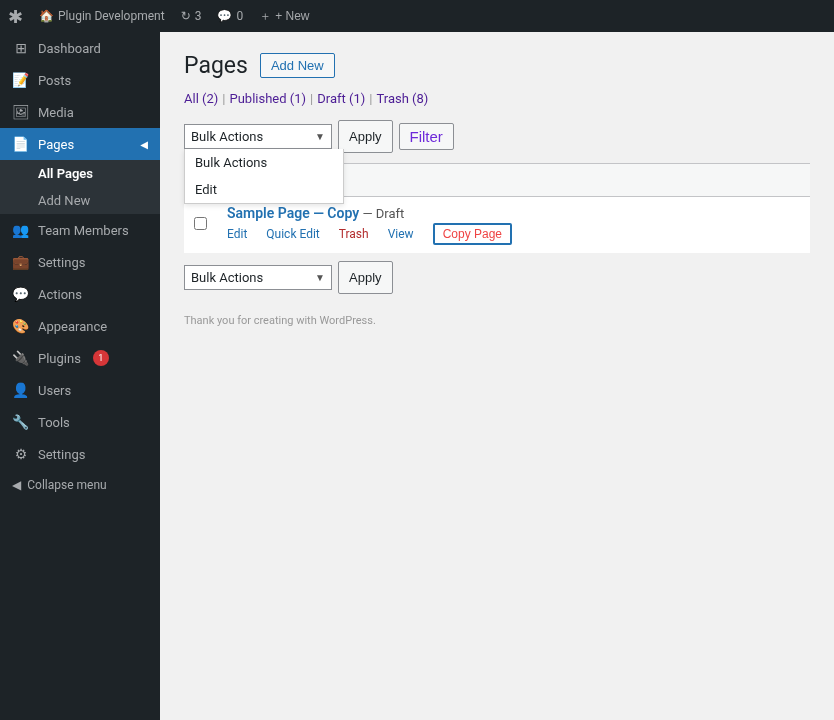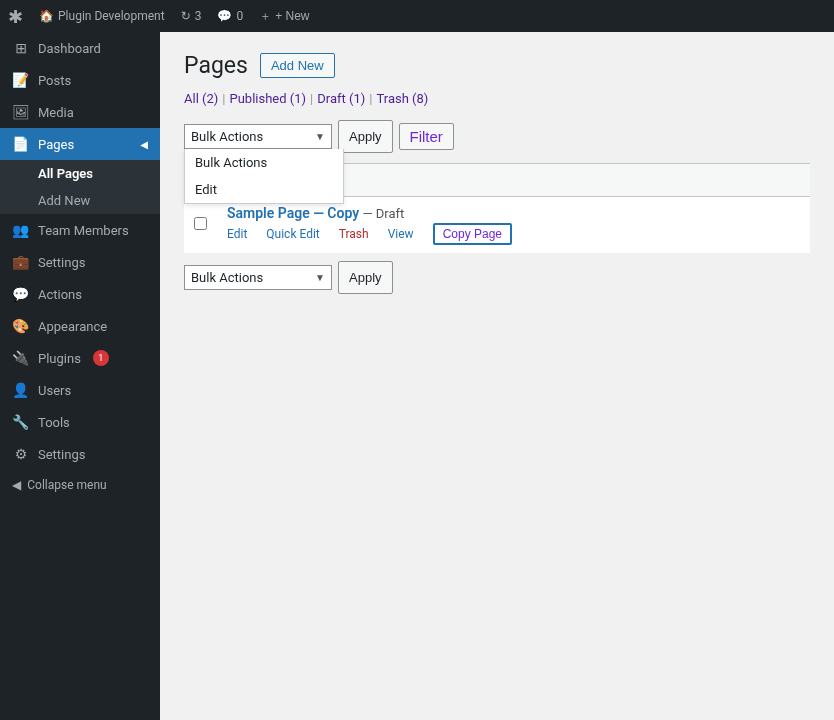--- a/index.html
+++ b/index.html
@@ -202,21 +202,21 @@
       font-weight: 600;
       font-size: 14px;
     }
 
     .row-actions { display: flex; gap: 19px; margin-top: 2px; align-items: center; }
     .row-action { color: #2271b1; text-decoration: none; font-size: 12px; cursor: pointer; }
     .row-action.trash { color: #b32d2e; }
 
     .copy-page-btn {
       border: 2px solid #2271b1;
-      color: #6d28d9;
+      color: #ef4444;
       background: #fff;
       padding: 2px 8px;
       font-size: 12px;
       cursor: pointer;
       border-radius: 2px;
       font-weight: 500;
     }
 
     .draft-badge { color: #555; font-weight: 400; font-size: 13px; }
 
@@ -400,15 +400,16 @@
     </table>
 
     <div class="bottom-tablenav">
       <div style="display:flex;align-items:center;border:1px solid #8c8f94;background:#fff;padding:4px 6px;min-width:148px;cursor:pointer;">
         <span style="flex:1;font-size:13px;color:#1d2327;">Bulk Actions</span>
         <span style="font-size:10px;color:#555;">▼</span>
       </div>
       <button class="apply-btn">Apply</button>
     </div>
 
+    <div class="footer-text">Thank you for creating with WordPress.</div>
   </div>
 
 </div>
 
 </body></html>

